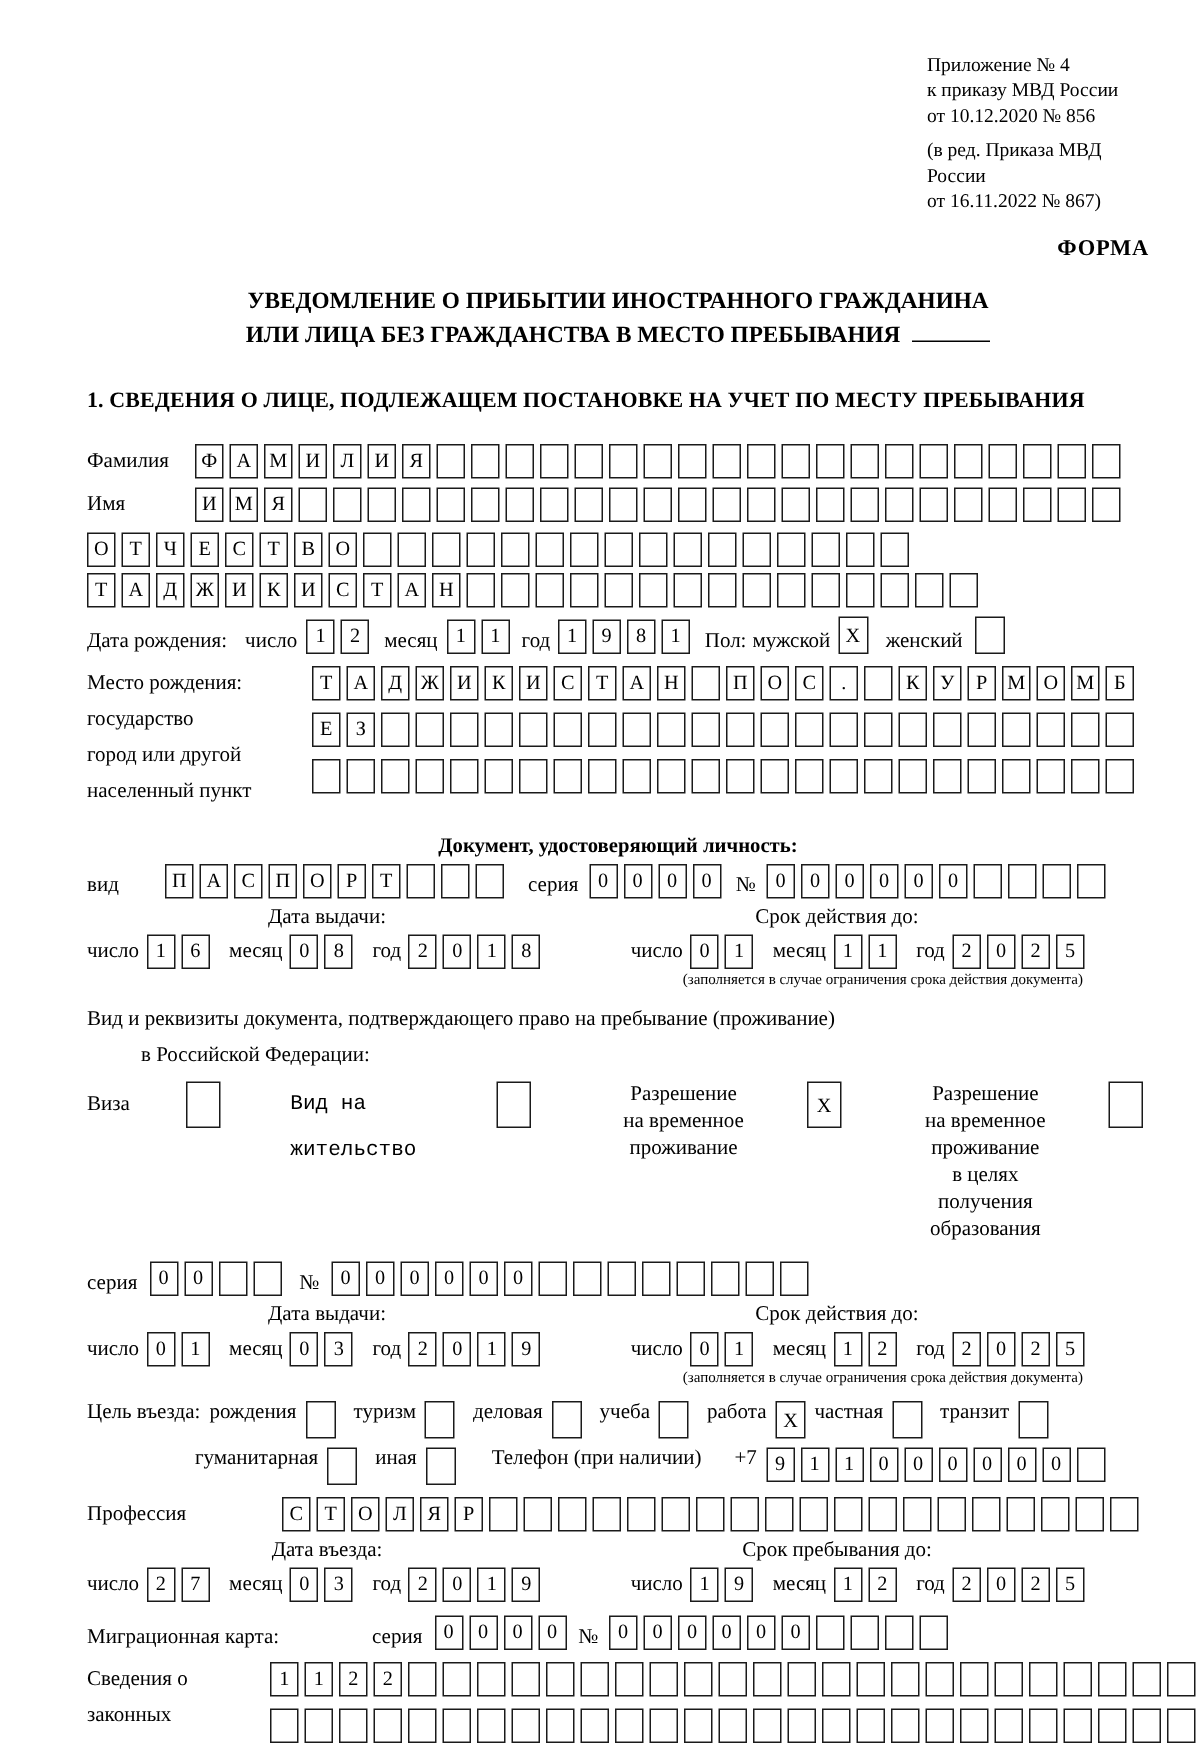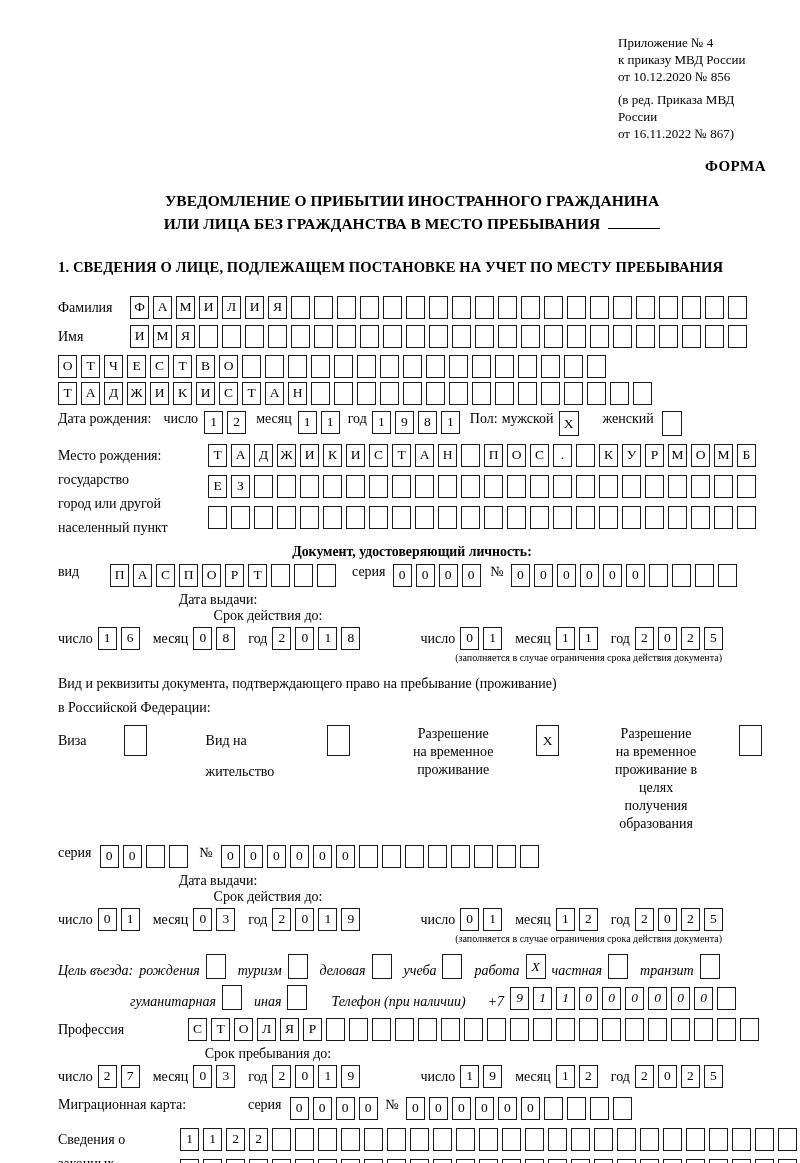--- a/index.html
+++ b/index.html
@@ -10,49 +10,49 @@
   
   .annex{margin-left:560px;font-size:13px;line-height:17px;}
   .annex-gap{height:6px;}
   .forma{margin-top:16px;text-align:right;font-weight:bold;font-size:15px;letter-spacing:.5px;}
 
   .title{margin-top:14px;text-align:center;font-weight:bold;font-size:15.5px;line-height:23px;}
   .blank-line{display:inline-block;width:52px;border-bottom:1.6px solid #000;margin-left:8px;vertical-align:baseline;}
   .sec-head{margin-top:24px;font-weight:bold;font-size:14.6px;white-space:nowrap;letter-spacing:.1px;}
 
   .row{display:flex;align-items:flex-start;margin-top:7px;}
-  .inline-row{display:flex;align-items:flex-start;margin-top:7px;flex-wrap:nowrap;}
+  .inline-row{display:flex;align-items:flex-end;margin-top:7px;flex-wrap:nowrap;}
   .lblcol{flex:none;line-height:23px;}
   .lbl{flex:none;}
 
   .boxgrid{display:flex;flex:none;}
   .box{flex:none;box-sizing:border-box;width:19px;height:23px;border:1.7px solid #1a1a1a;
        margin-right:4px;text-align:center;line-height:20px;font-size:13.5px;background:#fff;}
   .stack .boxgrid{margin-bottom:8px;}
   .cb{width:20px;height:25px;line-height:23px;}
   .cb-lg{width:23px;height:31px;line-height:29px;}
 
-  .doc-head{margin-top:4px;text-align:center;font-weight:bold;font-size:13.8px;}
-
-  .dates-head{display:flex;margin-top:5px;flex-direction:column;}
+  .doc-head{margin-top:16px;text-align:center;font-weight:bold;font-size:13.8px;}
+
+  .dates-head{display:flex;margin-top:5px;}
   .dh-left{flex:none;width:260px;margin-left:30px;text-align:center;}
   .dh-right{flex:none;width:280px;margin-left:70px;text-align:center;}
   .dates-row{display:flex;align-items:center;margin-top:3px;}
   .dg{display:flex;align-items:center;flex:none;}
   .dg .dlbl{margin:0 5px 0 9px;}
   .dg .dlbl:first-child{margin-left:0;}
   .dg2{margin-left:56px;}
   .note-r{margin-top:2px;text-align:right;padding-right:44px;font-size:10px;}
   .para{margin-top:9px;line-height:21px;}
 
   .permits{display:flex;align-items:flex-start;margin-top:7px;gap:33px;}
   .center-lbl{text-align:center;line-height:18px;}
   .permits .cb-lg{margin-left:8px;}
 
-  .purpose-row{display:flex;align-items:flex-end;margin-top:10px;font-style:italic;}
+  .purpose-row{display:flex;align-items:flex-start;margin-top:10px;}
   .purpose-row .plbl{margin-right:6px;}
   .purpose-row .cb{margin-right:12px;}
 </style>
 </head>
 <body>
 
 <div class="page">
 
   <div class="annex">
     <div>Приложение № 4</div>
@@ -215,21 +215,21 @@
     <span style="margin:0 5px 0 4px;">год</span>
     <span class="boxgrid">
         <span class="box">1</span>
         <span class="box">9</span>
         <span class="box">8</span>
         <span class="box">1</span>
       </span>
     <span style="margin-left:6px;">Пол:</span>
     <span style="margin:0 5px 0 4px;">мужской</span>
     <span class="box cb">X</span>
-    <span style="margin:0 8px 0 20px;">женский</span>
+    <span style="margin:0 8px 0 8px;">женский</span>
     <span class="box cb"></span>
   </div>
 
   <div class="row" style="margin-top:8px;">
     <span class="lblcol" style="width:150px;line-height:24px;">
       <div>Место рождения:</div>
       <div>государство</div>
       <div>город или другой</div>
       <div>населенный пункт</div>
     </span>
@@ -393,26 +393,26 @@
           <span class="box">2</span>
           <span class="box">0</span>
           <span class="box">2</span>
           <span class="box">5</span>
         </span>
     </span>
   </div>
   <div class="note-r">(заполняется в случае ограничения срока действия документа)</div>
 
   <div class="para" style="margin-top:10px;">Вид и реквизиты документа, подтверждающего право на пребывание (проживание)</div>
-  <div class="para" style="margin-top:3px;">в Российской Федерации:</div>
+  <div class="para" style="margin-top:3px;margin-left:36px;">в Российской Федерации:</div>
 
   <div class="permits">
     <span style="line-height:31px;">Виза</span>
     <span class="box cb-lg" style="margin-left:4px;"></span>
-    <span style="margin-left:22px;line-height:31px;">Вид на жительство</span>
+    <span style="margin-left:10px;line-height:31px;font-family:Liberation Mono, monospace;">Вид на жительство</span>
     <span class="box cb-lg" style="margin-left:20px;"></span>
     <span class="center-lbl" style="margin-left:24px;">
       <div>Разрешение на временное</div>
       <div>проживание</div>
     </span>
     <span class="box cb-lg">X</span>
     <span class="center-lbl" style="margin-left:18px;">
       <div>Разрешение на временное</div>
       <div>проживание в целях</div>
       <div>получения образования</div>
@@ -557,20 +557,21 @@
         <span class="box"></span>
         <span class="box"></span>
         <span class="box"></span>
         <span class="box"></span>
         <span class="box"></span>
         <span class="box"></span>
       </span>
   </div>
 
   <div class="dates-head">
+    <span class="dh-left">Дата въезда:</span>
     <span class="dh-right">Срок пребывания до:</span>
   </div>
   <div class="dates-row">
     <span class="dg">
       <span class="dlbl">число</span>
       <span class="boxgrid">
           <span class="box">2</span>
           <span class="box">7</span>
         </span>
       <span class="dlbl">месяц</span>

